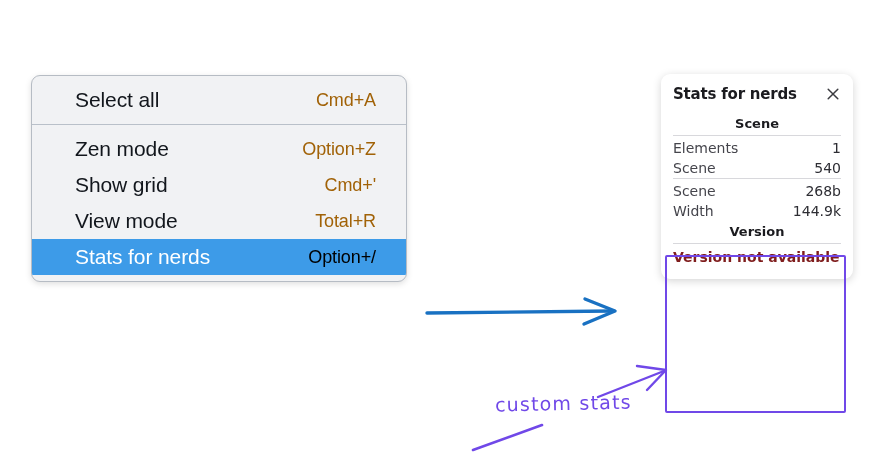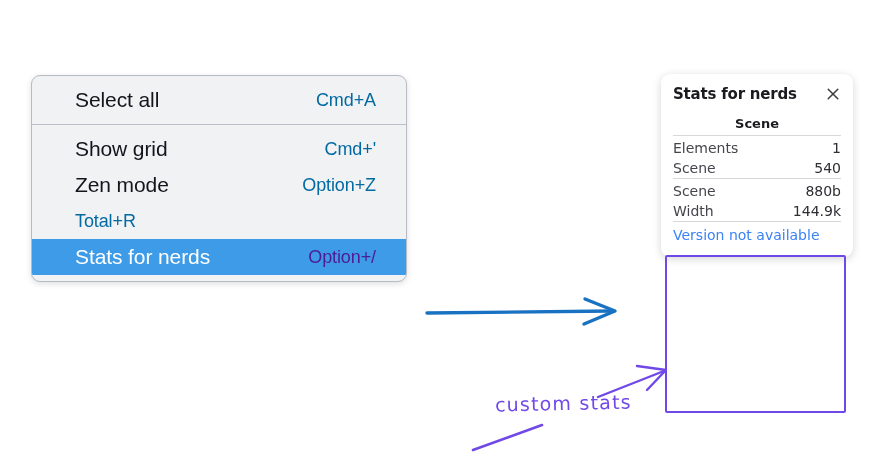--- a/index.html
+++ b/index.html
@@ -45,26 +45,26 @@
     box-sizing: border-box;
     cursor: default;
   }
   .menu-item .label {
     font-size: 21px;
     color: #12161c;
     letter-spacing: -0.1px;
   }
   .menu-item .shortcut {
     font-size: 18px;
-    color: #0369a1;
+    color: #a16207;
     letter-spacing: -0.1px;
   }
   .menu-item.selected { background: #3d9be8; }
   .menu-item.selected .label { color: #ffffff; }
-  .menu-item.selected .shortcut { color: #4c1d95; }
+  .menu-item.selected .shortcut { color: #000000; }
 
   
   #stats-panel {
     position: absolute;
     left: 661px;
     top: 74px;
     width: 192px;
     background: #ffffff;
     border-radius: 9px;
     box-shadow: 0 2px 9px rgba(0,0,0,0.17);
@@ -106,22 +106,23 @@
     justify-content: space-between;
     align-items: baseline;
     font-size: 14px;
     color: #3c3c42;
     padding: 2px 0;
   }
   .stat-row .k { color: #45454c; }
   .stat-row .v { color: #2d2d33; }
   .note-row {
     font-size: 14px;
-    color: #3b82f6;
+    color: #7f1d1d;
     padding: 3px 0 0 0;
+    font-weight: bold;
   }
   
   #custom-stats-box {
     position: absolute;
     left: 665px;
     top: 255px;
     width: 181px;
     height: 158px;
     border: 2.5px solid #7048e8;
     border-radius: 2px;
@@ -158,28 +159,29 @@
     <div class="menu-item">
       <span class="label">Select all</span>
       <span class="shortcut">Cmd+A</span>
     </div>
   </div>
 
   <div class="menu-sep"></div>
 
   <div class="menu-group">
     <div class="menu-item">
+      <span class="label">Zen mode</span>
+      <span class="shortcut">Option+Z</span>
+    </div>
+    <div class="menu-item">
       <span class="label">Show grid</span>
       <span class="shortcut">Cmd+'</span>
     </div>
     <div class="menu-item">
-      <span class="label">Zen mode</span>
-      <span class="shortcut">Option+Z</span>
-    </div>
-    <div class="menu-item">
+      <span class="label">View mode</span>
       <span class="shortcut">Total+R</span>
     </div>
     <div class="menu-item selected">
       <span class="label">Stats for nerds</span>
       <span class="shortcut">Option+/</span>
     </div>
   </div>
 
 </div>
 
@@ -206,29 +208,30 @@
       <span class="v">540</span>
     </div>
   </div>
 
   <div id="boxed-sections">
 
     <div>
       <div class="hr"></div>
       <div class="stat-row">
         <span class="k">Scene</span>
-        <span class="v">880b</span>
+        <span class="v">268b</span>
       </div>
       <div class="stat-row">
         <span class="k">Width</span>
         <span class="v">144.9k</span>
       </div>
     </div>
 
     <div>
+      <div class="section-head">Version</div>
       <div class="hr"></div>
       <div class="note-row">Version not available</div>
     </div>
   </div>
 
 </div>
 
 <div id="custom-stats-box"></div>
 
 <svg id="annotations" viewBox="0 0 873 461">

